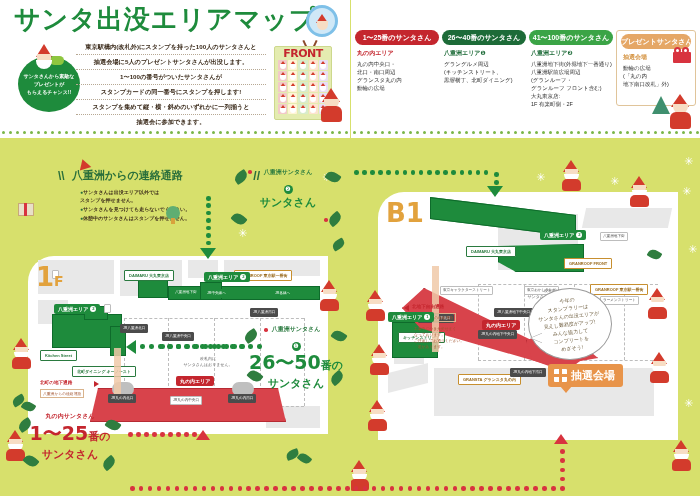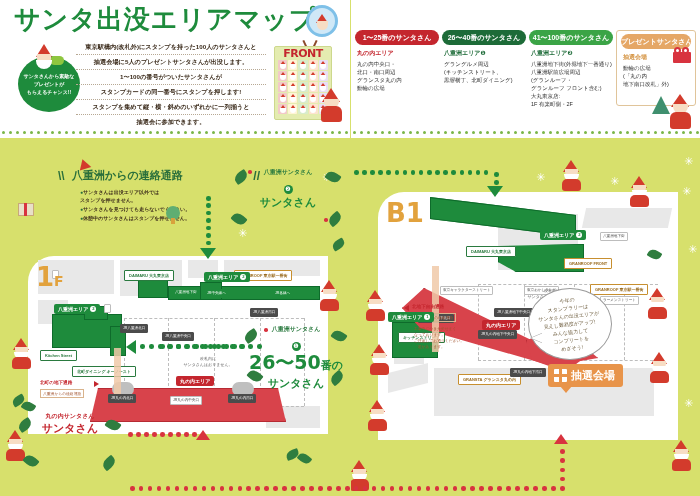--- a/index.html
+++ b/index.html
@@ -823,20 +823,23 @@
     <div class="c-sub">サンタさん</div>
     <div class="holly" style="left:0px;top:6px;transform:rotate(-35deg);"></div>
     <div class="holly" style="left:88px;top:6px;transform:rotate(35deg);"></div>
     <div class="holly" style="left:4px;top:46px;transform:rotate(-140deg);"></div>
     <div class="holly" style="left:86px;top:48px;transform:rotate(140deg);"></div>
     <div class="berry" style="left:20px;top:3px;"></div>
   </div>
 
   <div class="callout redc" style="left:18px;top:412px;width:104px;">
     <div class="c-small">丸の内サンタさん</div>
+    <div class="c-num" style="margin-top:2px;">
+      <span>1〜25</span><span class="jp">番の</span>
+    </div>
     <div class="c-sub">サンタさん</div>
     <div class="holly" style="left:0px;top:8px;transform:rotate(-35deg);"></div>
     <div class="holly" style="left:88px;top:8px;transform:rotate(35deg);"></div>
     <div class="holly" style="left:6px;top:44px;transform:rotate(-140deg);"></div>
     <div class="holly" style="left:84px;top:46px;transform:rotate(140deg);"></div>
   </div>
 
   <div class="floor-tag floor-left">
     <span>1</span><span class="sm">F</span>
   </div>

